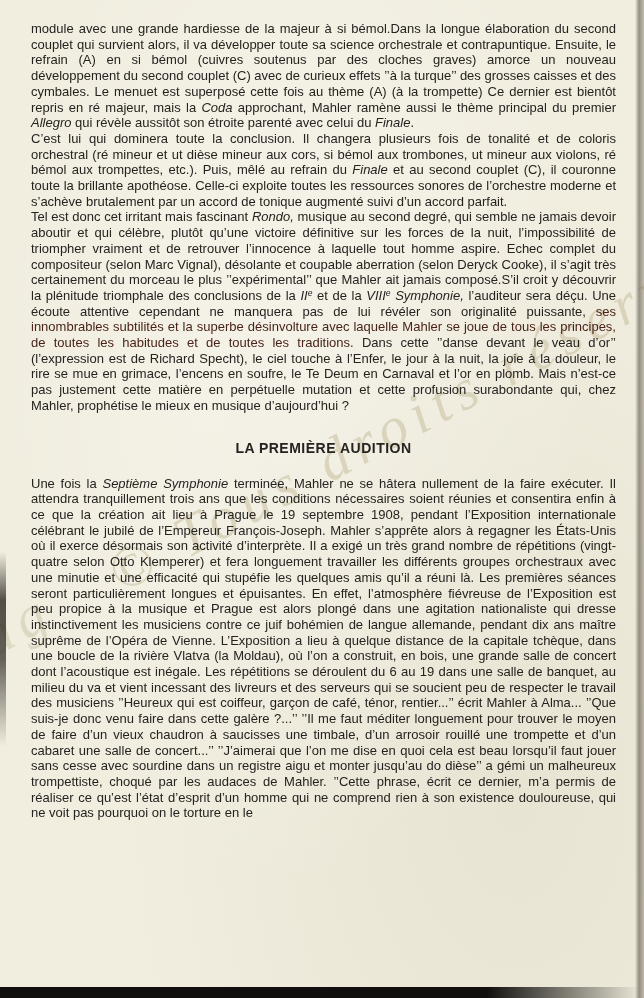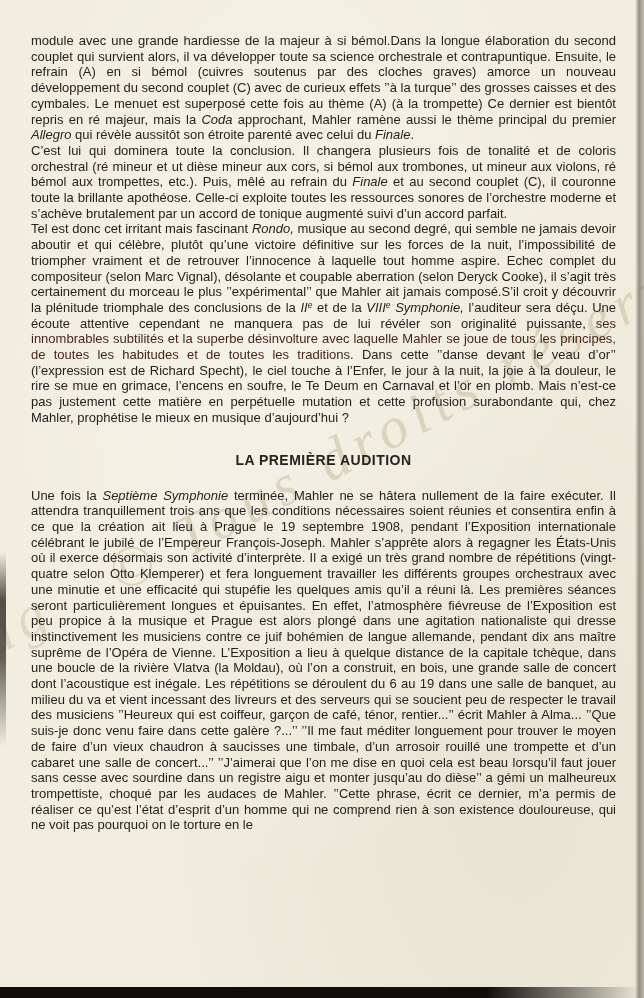--- a/index.html
+++ b/index.html
@@ -13,21 +13,21 @@
              transform:rotate(-28deg);transform-origin:0 50%;
              font-family:"Liberation Serif",serif;font-style:italic;
              font-size:58px;line-height:58px;letter-spacing:8px;white-space:nowrap;
              color:var(--wm,#c9bf9f);opacity:.55;}
   .watermark-fragment{position:absolute;left:-16px;top:612px;z-index:0;
              transform:rotate(-28deg);transform-origin:0 50%;
              font-family:"Liberation Serif",serif;font-style:italic;
              font-size:58px;line-height:58px;letter-spacing:8px;
              color:var(--wm,#c9bf9f);opacity:.45;}
   
-  .text-col{position:absolute;left:31px;top:33px;width:585px;z-index:1;
+  .text-col{position:absolute;left:31px;top:21px;width:585px;z-index:1;
             color:var(--ink,#262220);font-size:13px;line-height:15.7px;
             text-align:justify;}
   .para{margin:0;padding:0;}
   .it{font-style:italic;}
   .tint{color:var(--tint,#4a241a);}
   sup{font-size:8.5px;line-height:0;vertical-align:4px;font-style:italic;}
   .heading{font-size:14px;line-height:17px;font-weight:bold;letter-spacing:.5px;
            margin:26px 0 19px 0;text-align:center;color:var(--ink,#262220);}
   
   .edge-bottom{position:absolute;left:0;bottom:0;height:11px;width:640px;z-index:2;

